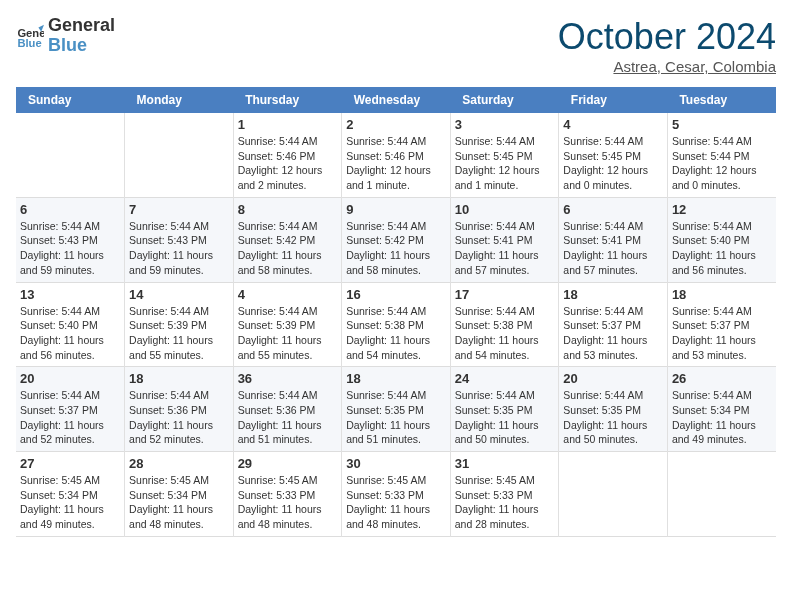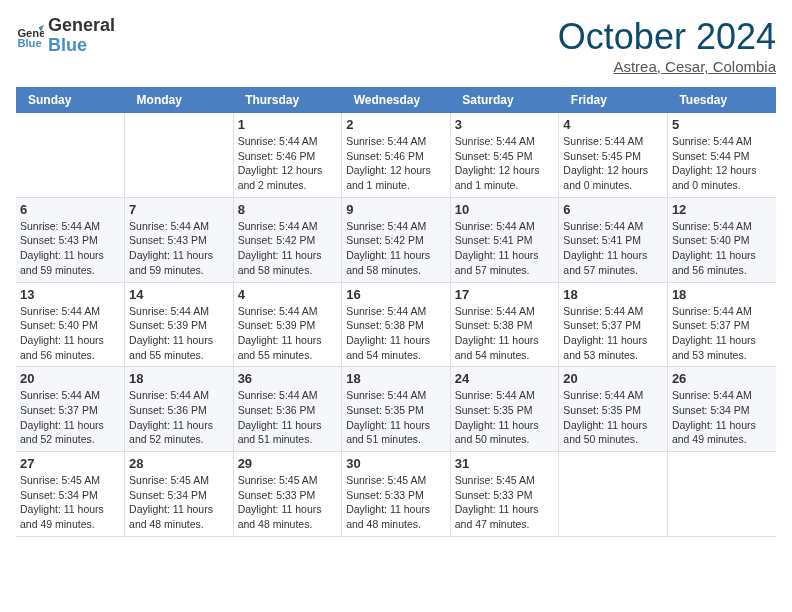--- a/index.html
+++ b/index.html
@@ -315,19 +315,19 @@
         <td>
           <span class="day-num">30</span>
           <div class="cell-text">Sunrise: 5:45 AM</div>
           <div class="cell-text">Sunset: 5:33 PM</div>
           <div class="cell-text">Daylight: 11 hours and 48 minutes.</div>
         </td>
         <td>
           <span class="day-num">31</span>
           <div class="cell-text">Sunrise: 5:45 AM</div>
           <div class="cell-text">Sunset: 5:33 PM</div>
-          <div class="cell-text">Daylight: 11 hours and 47 minutes.</div>
+          <div class="cell-text">Daylight: 11 hours and 28 minutes.</div>
         </td>
         <td class="empty"></td>
         <td class="empty"></td>
       </tr>
     </tbody>
 </table>
 
 </body></html>

